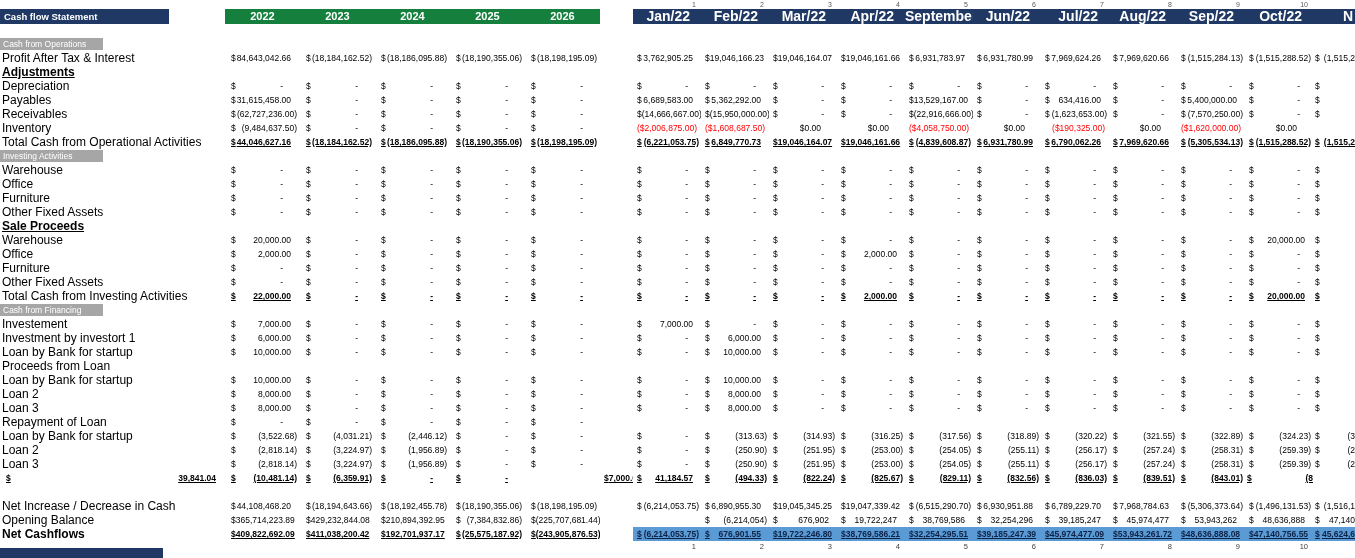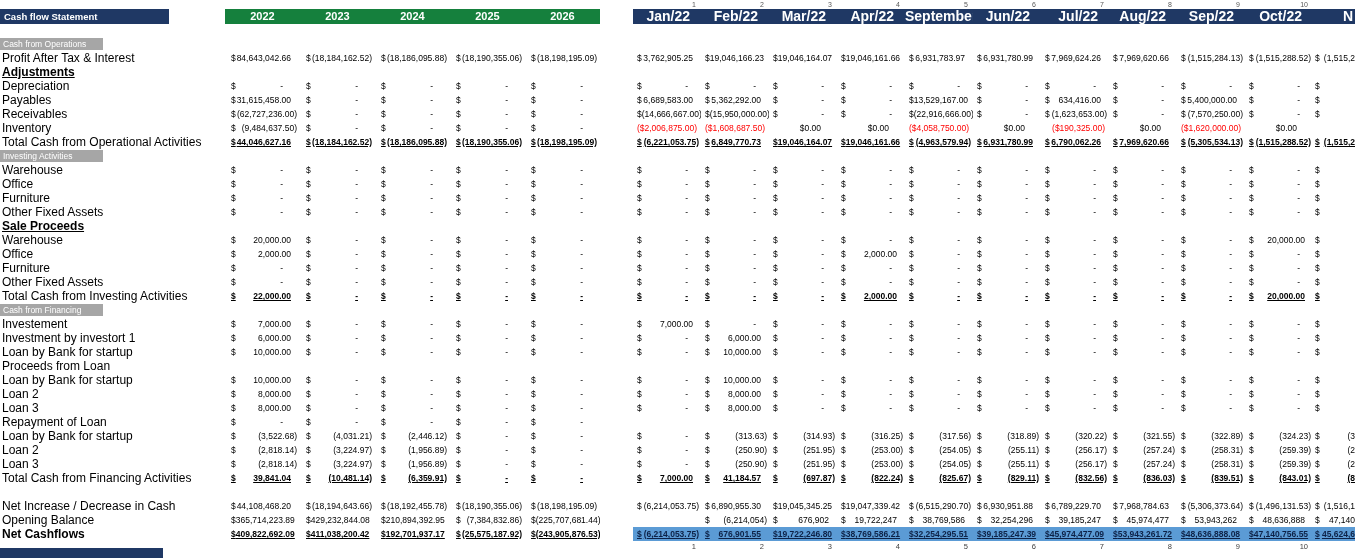--- a/index.html
+++ b/index.html
@@ -504,21 +504,21 @@
       <div class="cell mcell pos">
         <div class="d">$</div>
         <div class="v">19,046,164.07</div>
       </div>
       <div class="cell mcell pos">
         <div class="d">$</div>
         <div class="v">19,046,161.66</div>
       </div>
       <div class="cell mcell">
         <div class="d">$</div>
-        <div class="v">(4,963,579.94)</div>
+        <div class="v">(4,839,608.87)</div>
       </div>
       <div class="cell mcell pos">
         <div class="d">$</div>
         <div class="v">6,931,780.99</div>
       </div>
       <div class="cell mcell pos">
         <div class="d">$</div>
         <div class="v">6,790,062.26</div>
       </div>
       <div class="cell mcell pos">
@@ -1917,23 +1917,20 @@
       <div class="cell mcell">
         <div class="d">$</div>
         <div class="v">(259.39)</div>
       </div>
       <div class="cell mcell novcell">
         <div class="d">$</div>
         <div class="v">(2</div>
       </div>
     </div>
     <div class="grid r tot">
-      <div class="lblcell">
-        <div class="lbl">Total Cash from Financing Activities</div>
-      </div>
       <div class="cell pos">
         <div class="d">$</div>
         <div class="v">39,841.04</div>
       </div>
       <div class="cell">
         <div class="d">$</div>
         <div class="v">(10,481.14)</div>
       </div>
       <div class="cell">
         <div class="d">$</div>
@@ -1951,21 +1948,21 @@
       <div class="cell mcell pos">
         <div class="d">$</div>
         <div class="v">7,000.00</div>
       </div>
       <div class="cell mcell pos">
         <div class="d">$</div>
         <div class="v">41,184.57</div>
       </div>
       <div class="cell mcell">
         <div class="d">$</div>
-        <div class="v">(697.87)</div>
+        <div class="v">(494.33)</div>
       </div>
       <div class="cell mcell">
         <div class="d">$</div>
         <div class="v">(822.24)</div>
       </div>
       <div class="cell mcell">
         <div class="d">$</div>
         <div class="v">(825.67)</div>
       </div>
       <div class="cell mcell">

